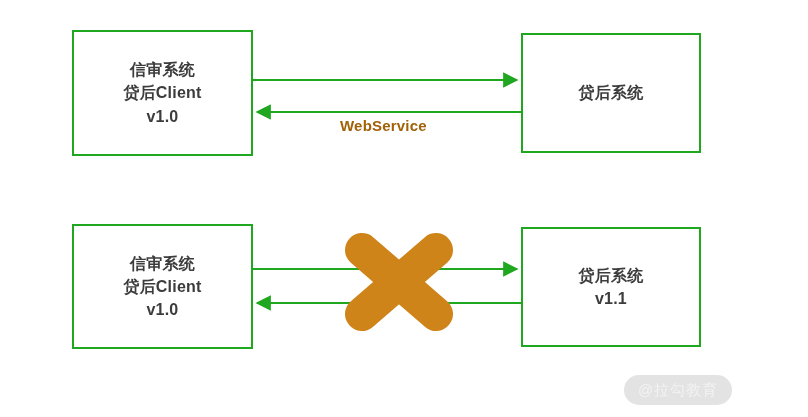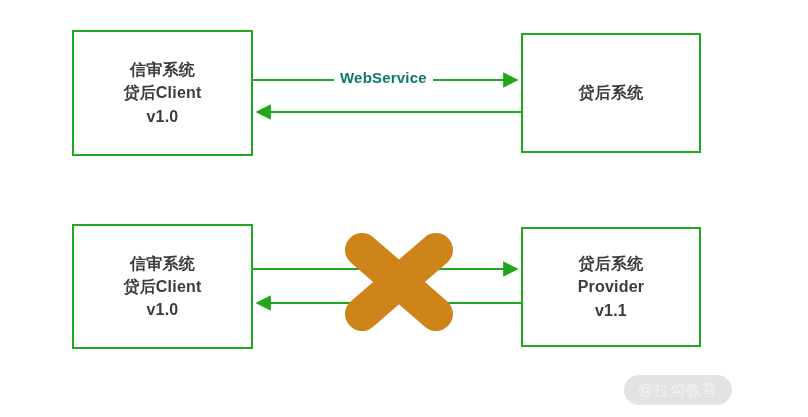--- a/index.html
+++ b/index.html
@@ -66,27 +66,28 @@
   .conn-svg {
     position: absolute;
     left: 0;
     top: 0;
     width: 808px;
     height: 417px;
     pointer-events: none;
   }
   .edge-label {
     position: absolute;
-    color: #0f766e;
+    color: #a16207;
     font-weight: bold;
     font-size: 15px;
     background: #ffffff;
     padding: 0 6px;
     white-space: nowrap;
     letter-spacing: 0.2px;
+    margin-top: 48px;
   }
   #label-webservice {
     left: 334px;
     top: 69px;
   }
   .cross-mark {
     position: absolute;
     left: 340px;
     top: 230px;
     width: 118px;
@@ -154,21 +155,20 @@
   <div class="edge-label" id="label-webservice">WebService</div>
 
   <div class="node-box" id="box-client-bottom">
     <span class="node-line">信审系统</span>
     <span class="node-line">贷后Client</span>
     <span class="node-line">v1.0</span>
   </div>
 
   <div class="node-box" id="box-provider-bottom">
     <span class="node-line">贷后系统</span>
-    <span class="node-line">Provider</span>
     <span class="node-line">v1.1</span>
   </div>
 
   <svg class="cross-mark" viewBox="0 0 118 104" xmlns="http://www.w3.org/2000/svg">
     <g stroke="#ce8418" stroke-width="34" stroke-linecap="round" fill="none">
       <line x1="22" y1="20" x2="96" y2="84"></line>
       <line x1="96" y1="20" x2="22" y2="84"></line>
     </g>
   </svg>
 

